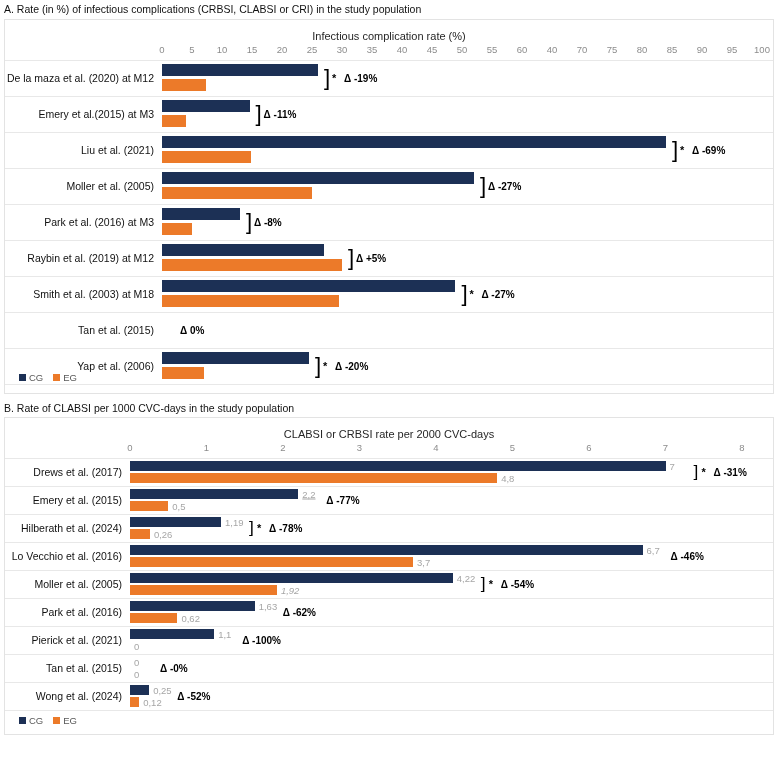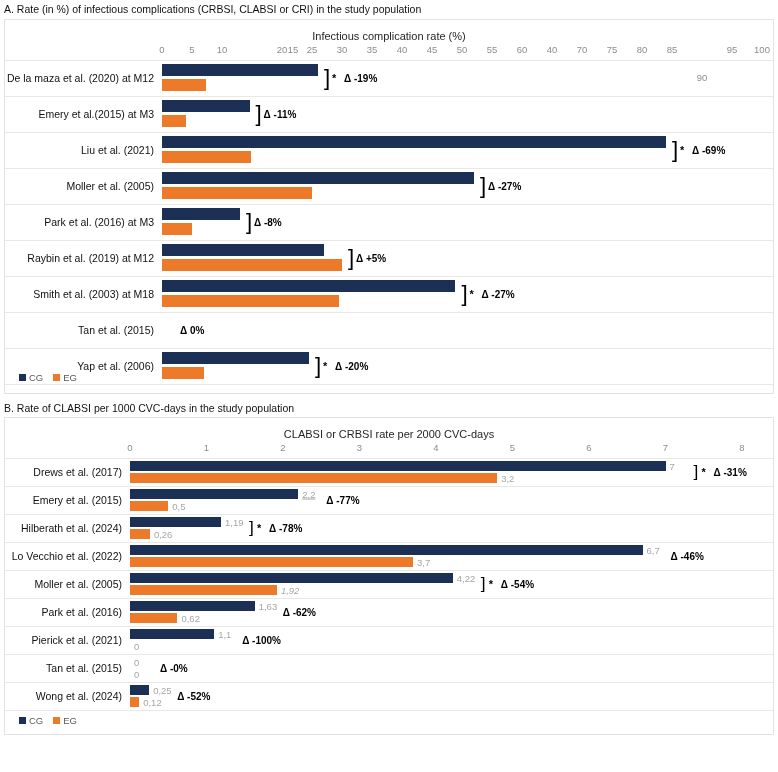--- a/index.html
+++ b/index.html
@@ -117,36 +117,36 @@
 </head>
 <body>
 
 <div class="panel-caption">A. Rate (in %) of infectious complications (CRBSI, CLABSI or CRI) in the study population</div>
 <div class="chart-card" id="cardA" style="height:375px;">
   <div class="chart-title">Infectious complication rate (%)</div>
   <div class="axis-row" id="axisA">
       <span class="axis-tick" style="left: 157px;">0</span>
       <span class="axis-tick" style="left: 187px;">5</span>
       <span class="axis-tick" style="left: 217px;">10</span>
-      <span class="axis-tick" style="left: 247px; margin-left: 41px;">15</span>
+      <span class="axis-tick" style="left: 247px;">15</span>
       <span class="axis-tick" style="left: 277px;">20</span>
       <span class="axis-tick" style="left: 307px;">25</span>
       <span class="axis-tick" style="left: 337px;">30</span>
       <span class="axis-tick" style="left: 367px;">35</span>
       <span class="axis-tick" style="left: 397px;">40</span>
       <span class="axis-tick" style="left: 427px;">45</span>
       <span class="axis-tick" style="left: 457px;">50</span>
       <span class="axis-tick" style="left: 487px;">55</span>
       <span class="axis-tick" style="left: 517px;">60</span>
       <span class="axis-tick" style="left: 547px;">40</span>
       <span class="axis-tick" style="left: 577px;">70</span>
       <span class="axis-tick" style="left: 607px;">75</span>
       <span class="axis-tick" style="left: 637px;">80</span>
       <span class="axis-tick" style="left: 667px;">85</span>
-      <span class="axis-tick" style="left: 697px; margin-top: 28px;">90</span>
+      <span class="axis-tick" style="left: 697px;">90</span>
       <span class="axis-tick" style="left: 727px;">95</span>
       <span class="axis-tick" style="left: 757px;">100</span>
     </div>
   <div class="plot" id="plotA" style="height: 324px;">
       <div class="grp" style="position: absolute; left: 0px; right: 0px; top: 0px; height: 36px;">
         <div class="grp-sep"></div>
         <div class="cat-label" style="width: 149px; left: 0px;">De la maza et al. (2020) at M12</div>
         <div class="bar bar-cg" style="left: 157px; top: 4.5px; height: 12px; width: 156px;"></div>
         <div class="bar bar-eg" style="left: 157px; top: 19.5px; height: 12px; width: 44.4px;"></div>
         <div class="bracket" style="left: 319px; top: 18px; font-size: 22.32px;">]</div>
@@ -245,21 +245,21 @@
       <span class="axis-tick" style="left: 660.5px;">7</span>
       <span class="axis-tick" style="left: 737px;">8</span>
     </div>
   <div class="plot" id="plotB" style="height: 252px;">
       <div class="grp" style="position: absolute; left: 0px; right: 0px; top: 0px; height: 28px;">
         <div class="grp-sep"></div>
         <div class="cat-label" style="width: 117px; left: 0px;">Drews et al. (2017)</div>
         <div class="bar bar-cg" style="left: 125px; top: 3px; height: 10px; width: 535.5px;"></div>
         <div class="val-lab" style="left: 664.5px; top: 8px;">7</div>
         <div class="bar bar-eg" style="left: 125px; top: 15px; height: 10px; width: 367.2px;"></div>
-        <div class="val-lab" style="left: 496.2px; top: 20px;">3,2</div>
+        <div class="val-lab" style="left: 496.2px; top: 20px;">4,8</div>
         <div class="bracket" style="left: 688.5px; top: 14px; font-size: 17.36px;">]</div>
         <div class="star" style="left: 696.5px; top: 14px;">*</div>
         <div class="delta" style="left: 708.5px; top: 14px;">Δ -31%</div>
       </div>
       <div class="grp" style="position: absolute; left: 0px; right: 0px; top: 28px; height: 28px;">
         <div class="grp-sep"></div>
         <div class="cat-label" style="width: 117px; left: 0px;">Emery et al. (2015)</div>
         <div class="bar bar-cg" style="left: 125px; top: 3px; height: 10px; width: 168.3px;"></div>
         <div class="val-lab" style="left: 297.3px; top: 8px; text-decoration: underline;">2,2</div>
         <div class="bar bar-eg" style="left: 125px; top: 15px; height: 10px; width: 38.25px;"></div>
@@ -272,21 +272,21 @@
         <div class="bar bar-cg" style="left: 125px; top: 3px; height: 10px; width: 91.035px;"></div>
         <div class="val-lab" style="left: 220.035px; top: 8px;">1,19</div>
         <div class="bar bar-eg" style="left: 125px; top: 15px; height: 10px; width: 19.89px;"></div>
         <div class="val-lab" style="left: 148.89px; top: 20px;">0,26</div>
         <div class="bracket" style="left: 244.035px; top: 14px; font-size: 17.36px;">]</div>
         <div class="star" style="left: 252.035px; top: 14px;">*</div>
         <div class="delta" style="left: 264.035px; top: 14px;">Δ -78%</div>
       </div>
       <div class="grp" style="position: absolute; left: 0px; right: 0px; top: 84px; height: 28px;">
         <div class="grp-sep"></div>
-        <div class="cat-label" style="width: 117px; left: 0px;">Lo Vecchio et al. (2022)</div>
+        <div class="cat-label" style="width: 117px; left: 0px;">Lo Vecchio et al. (2016)</div>
         <div class="bar bar-cg" style="left: 125px; top: 3px; height: 10px; width: 512.55px;"></div>
         <div class="val-lab" style="left: 641.55px; top: 8px;">6,7</div>
         <div class="bar bar-eg" style="left: 125px; top: 15px; height: 10px; width: 283.05px;"></div>
         <div class="val-lab" style="left: 412.05px; top: 20px;">3,7</div>
         <div class="delta" style="left: 665.55px; top: 14px;">Δ -46%</div>
       </div>
       <div class="grp" style="position: absolute; left: 0px; right: 0px; top: 112px; height: 28px;">
         <div class="grp-sep"></div>
         <div class="cat-label" style="width: 117px; left: 0px;">Moller et al. (2005)</div>
         <div class="bar bar-cg" style="left: 125px; top: 3px; height: 10px; width: 322.83px;"></div>

